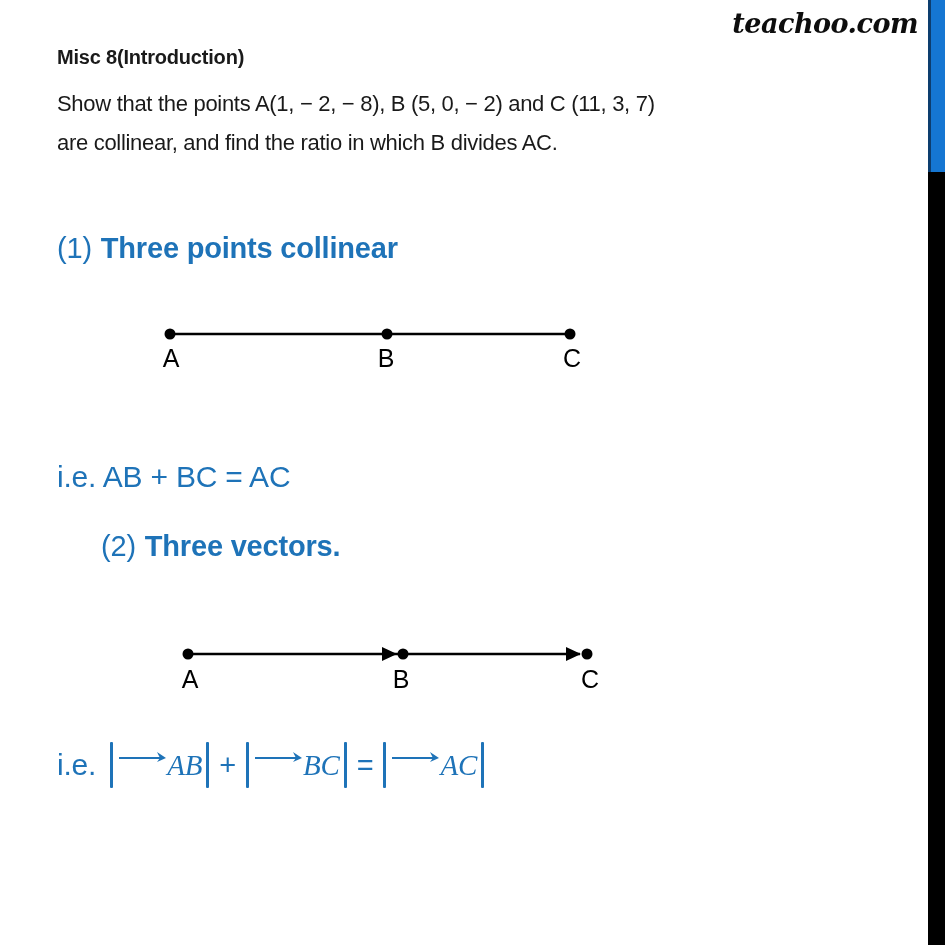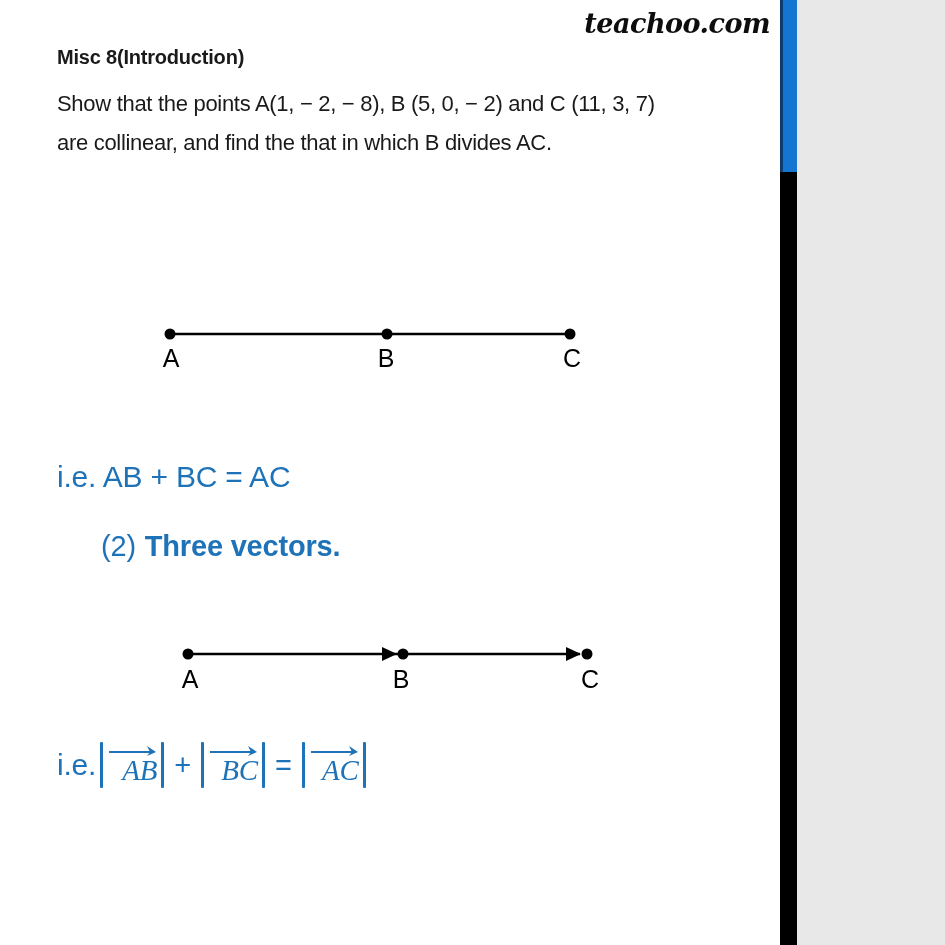--- a/index.html
+++ b/index.html
@@ -5,21 +5,21 @@
   :root{
     --blue:#1E73B8;
     --rail-blue:#1576D2;
     --rail-navy:#0d3d6e;
     --ink:#1a1a1a;
   }
   *{margin:0;padding:0;box-sizing:border-box;}
   html,body{background:#e8e8e8;}
   .page{
     position:relative;
-    width:797px;height:945px;
+    width:945px;height:945px;
     background:#ffffff;
     overflow:hidden;
     font-family:"Liberation Sans", sans-serif;
     color:var(--ink);
   }
   
   .rail{position:absolute;top:0;right:0;width:17px;height:945px;}
   .rail-blue{width:100%;height:172px;background:var(--rail-blue);border-left:3px solid var(--rail-navy);}
   .rail-black{width:100%;height:773px;background:#000000;}
   
@@ -56,25 +56,25 @@
   
   .diagram1{position:absolute;left:150px;top:322px;}
   .diagram2{position:absolute;left:170px;top:642px;}
   .pt-label{font-family:"Liberation Sans", sans-serif;font-size:25px;fill:#000;}
   
   .eq-vector{
     position:absolute;left:57px;top:742px;
     display:flex;align-items:center;
     color:var(--blue);font-size:30px;letter-spacing:-0.2px;
   }
-  .eq-vector .ie{margin-right:4px;}
+  .eq-vector .ie{margin-right:14px;}
   .eq-vector .op{margin:0 10px;font-size:29px;}
   .term{display:inline-flex;align-items:center;}
   .bar{width:3px;height:46px;background:var(--blue);border-radius:1px;}
-  .vec{display:inline-flex;flex-direction:column;align-items:flex-end;padding:0 4px;}
+  .vec{display:inline-flex;flex-direction:row;align-items:flex-start;padding:0 4px;}
   .vec .arrow-svg{display:block;width:50px;height:12px;margin-bottom:-1px;}
   .vec .letters{
     font-family:"Liberation Serif", serif;font-style:italic;
     font-size:29px;line-height:1.05;color:var(--blue);
   }
 </style>
 </head>
 <body>
 
 <div class="page">
@@ -83,23 +83,26 @@
     <div class="rail-blue"></div>
     <div class="rail-black"></div>
   </div>
 
   <div class="logo">teachoo.com</div>
 
   <div class="title">Misc 8(Introduction)</div>
 
   <div class="problem">
     <div>Show that the points A(1, − 2, − 8), B (5, 0, − 2) and C (11, 3, 7)</div>
-    <div>are collinear, and find the that in which B divides AC.</div>
+    <div>are collinear, and find the ratio in which B divides AC.</div>
   </div>
 
+  <div class="section-heading h1">
+    <span class="num">(1)</span><span class="sec-title">Three points collinear</span>
+  </div>
 
   <svg class="diagram1" width="440" height="58" viewBox="0 0 440 58">
     <line x1="20" y1="12" x2="420" y2="12" stroke="#000" stroke-width="2.6"></line>
     <circle cx="20" cy="12" r="5.5" fill="#000"></circle>
     <circle cx="237" cy="12" r="5.5" fill="#000"></circle>
     <circle cx="420" cy="12" r="5.5" fill="#000"></circle>
     <text class="pt-label" x="21" y="45" text-anchor="middle">A</text>
     <text class="pt-label" x="236" y="45" text-anchor="middle">B</text>
     <text class="pt-label" x="422" y="45" text-anchor="middle">C</text>
   </svg>

